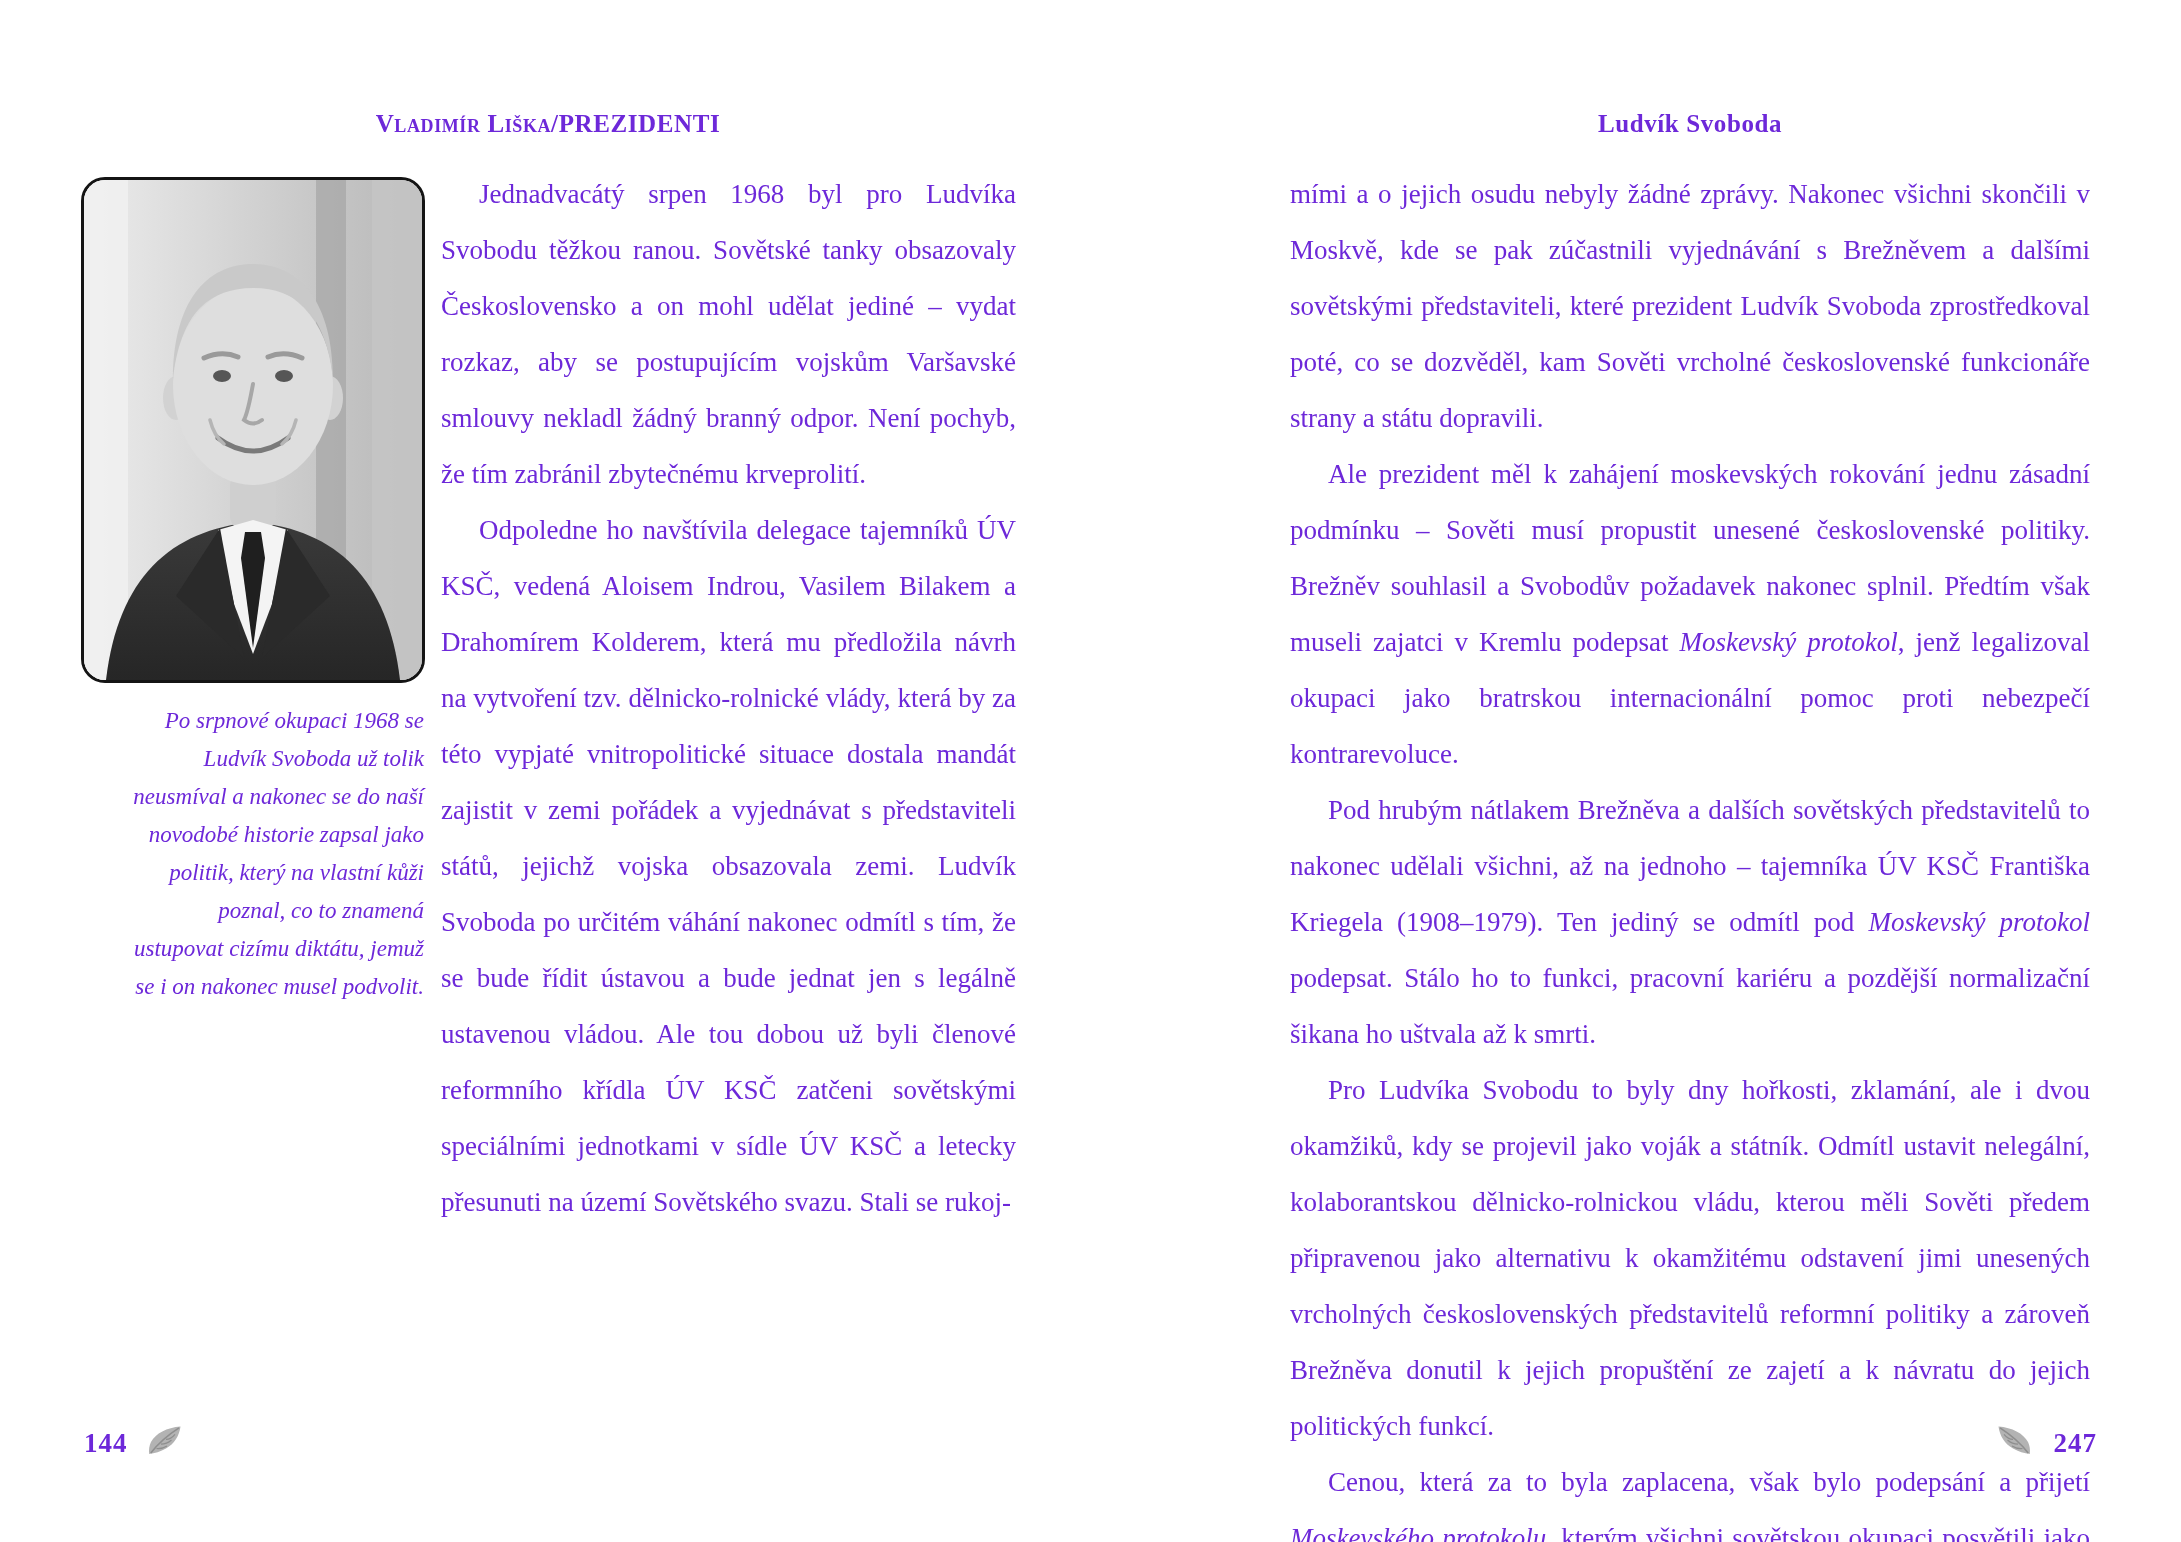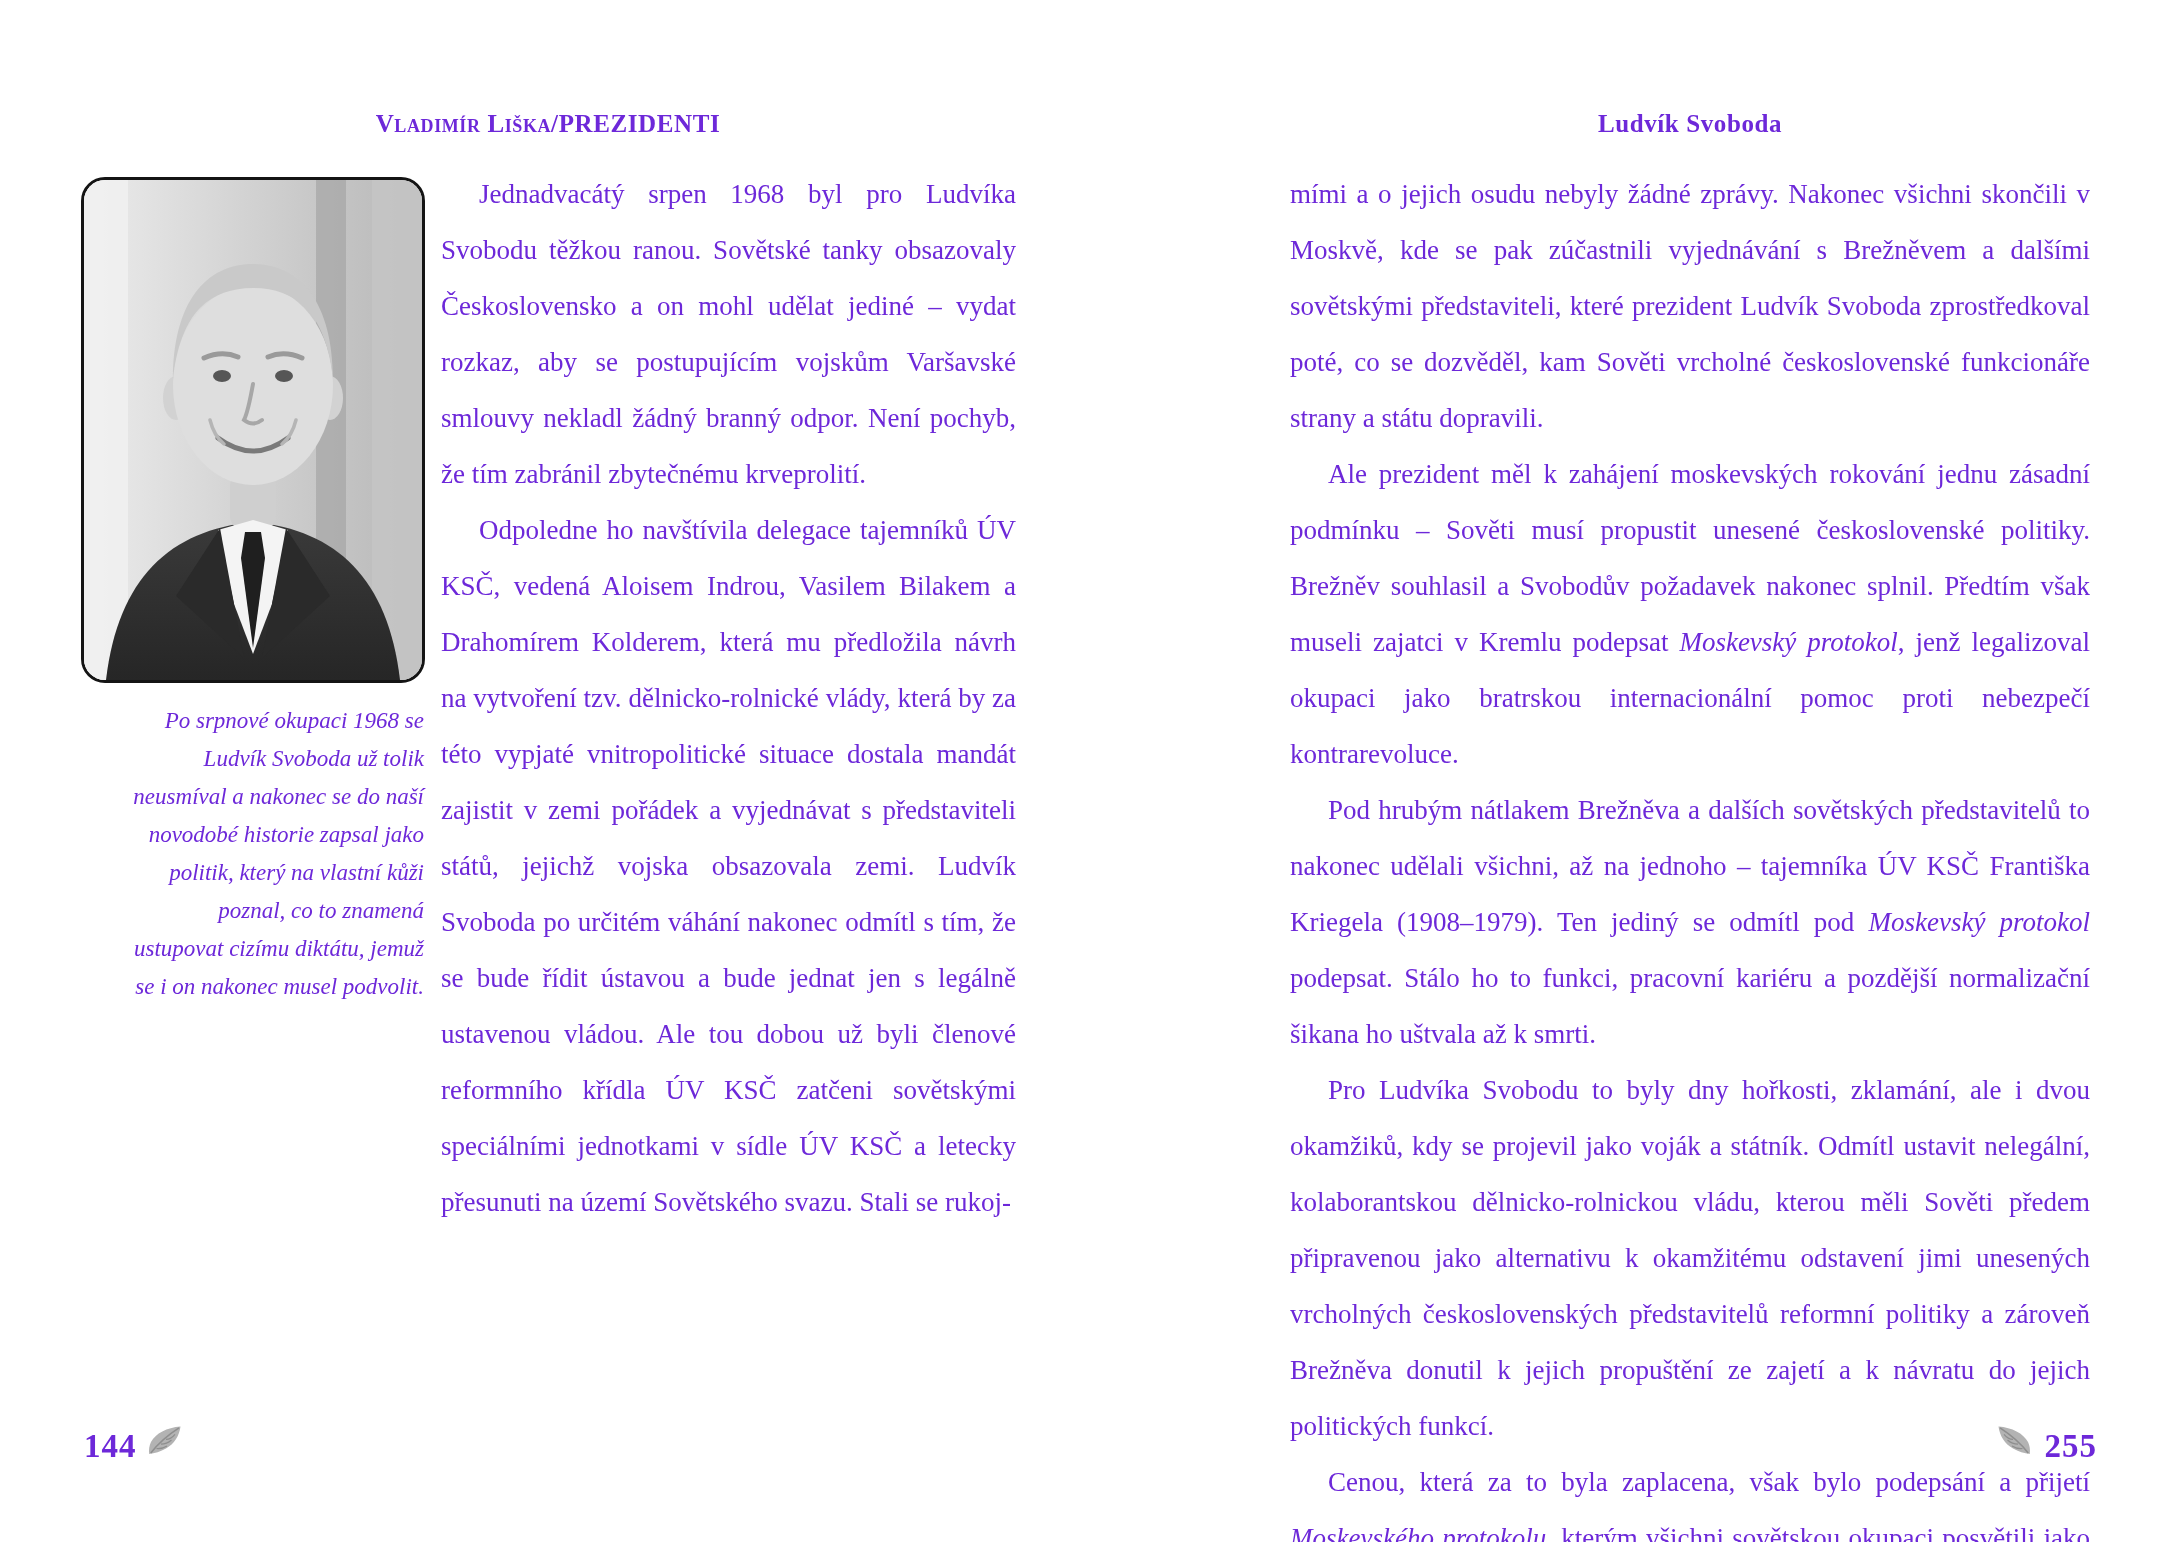--- a/index.html
+++ b/index.html
@@ -60,21 +60,21 @@
     hyphens: auto;
   }
   .text-col.left  { left: 441px;  width: 575px; }
   .text-col.right { left: 1290px; width: 800px; }
   .text-col p { margin: 0; text-indent: 38px; }
   .text-col p.no-indent { text-indent: 0; }
   .text-col em { font-style: italic; }
   .folio {
     position: absolute;
     top: 1428px;
-    font-size: 33px;
+    font-size: 27px;
     font-weight: 700;
     letter-spacing: 1px;
   }
   .folio.left  { left: 84px; }
   .folio.right { right: 84px; }
   .leaf {
     position: absolute;
     top: 1424px;
     width: 38px;
     height: 34px;
@@ -164,15 +164,15 @@
     <path d="M4.8 29 C10.5 21.5 21 11.5 33 3.8" stroke="#8e8e8e" stroke-width="1.6" fill="none"></path>
     <path d="M10.5 24.5 C14 24.8 18 24 21 22 M15 20.2 C18.5 20.2 22.5 18.6 25.5 16 M20 15.4 C23 15.4 26.5 13.4 29 10.4" stroke="#8e8e8e" stroke-width="1.2" fill="none"></path>
   </svg>
 
   <svg class="leaf right" viewBox="0 0 38 34">
     <path d="M34.5 2.5 C21 3.5 9.5 9.5 5 18 C3.3 21.5 2.6 26 3.2 30 C8.5 29.5 14.8 27.8 20 24.6 C28.3 19.6 33.2 12.2 34.5 2.5 Z" fill="#b3b3b3"></path>
     <path d="M4.8 29 C10.5 21.5 21 11.5 33 3.8" stroke="#8e8e8e" stroke-width="1.6" fill="none"></path>
     <path d="M10.5 24.5 C14 24.8 18 24 21 22 M15 20.2 C18.5 20.2 22.5 18.6 25.5 16 M20 15.4 C23 15.4 26.5 13.4 29 10.4" stroke="#8e8e8e" stroke-width="1.2" fill="none"></path>
   </svg>
 
-  <div class="folio right">255</div>
+  <div class="folio right">247</div>
 
 </div>
 
 </body></html>

